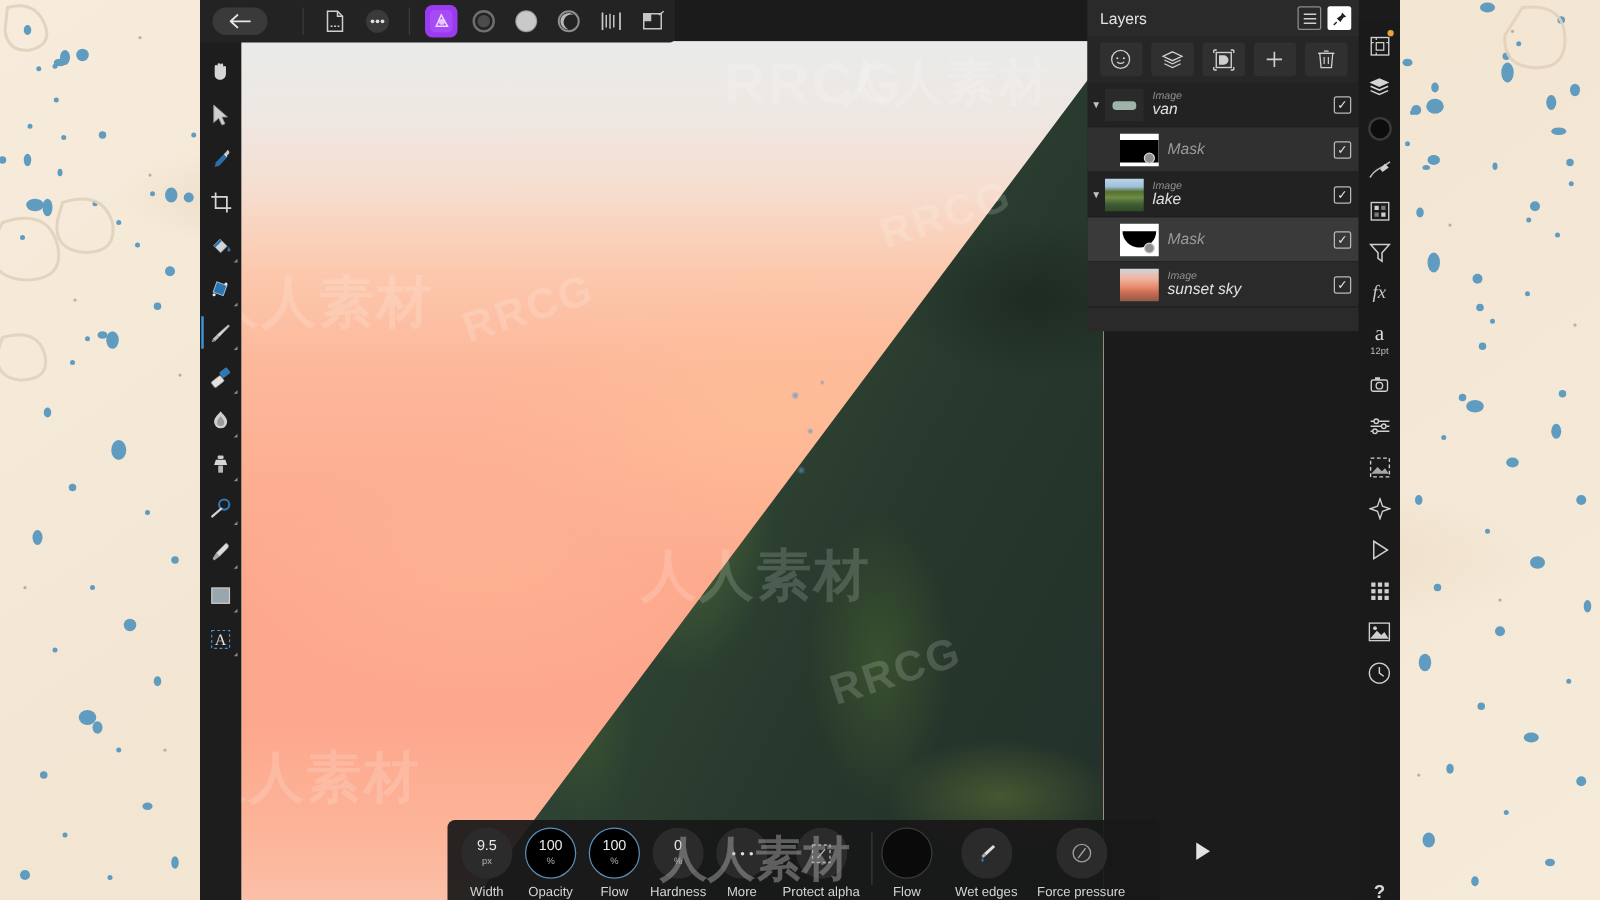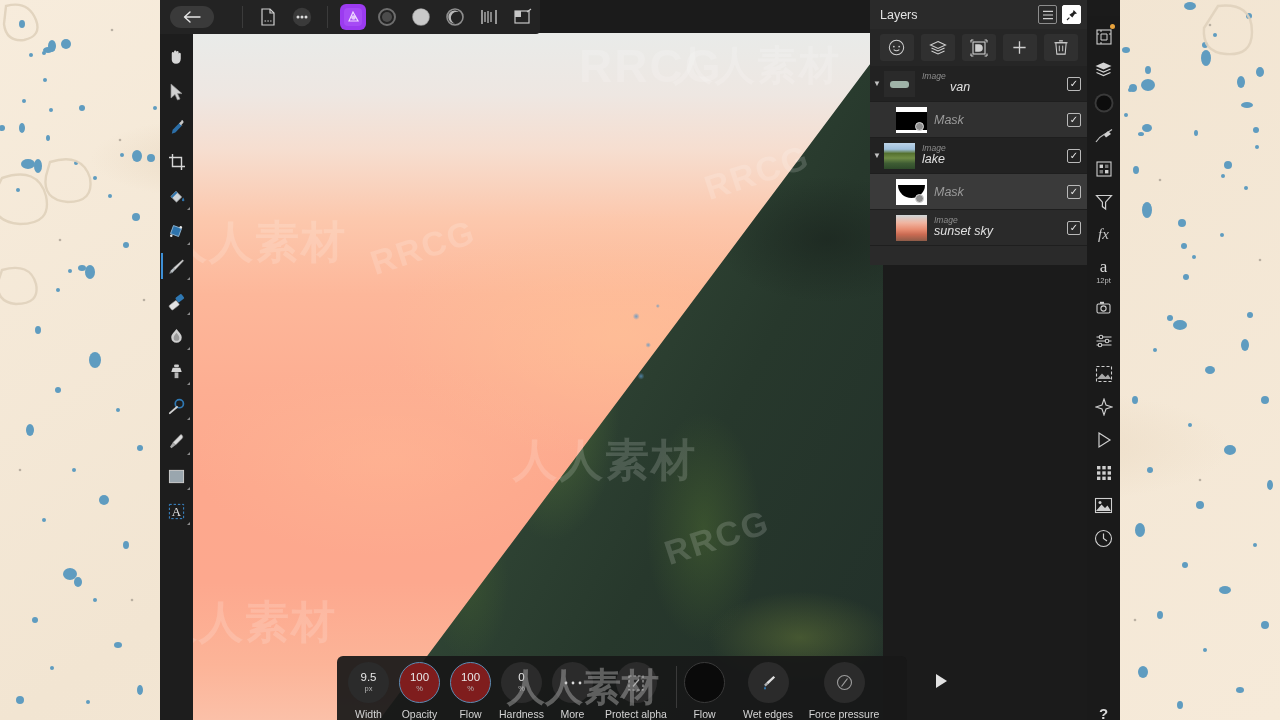--- a/index.html
+++ b/index.html
@@ -231,35 +231,35 @@
     position:absolute; right:4px; top:4px; width:5px; height:5px;
     border-radius:50%; background:#e8a33d;
   }
   #help {
     position:absolute; bottom:14px; left:50%; transform:translateX(-50%);
     color:#d8d8d8; font-size:15px; font-weight:700;
   }
 
   
   #brushbar {
-    position:absolute; left: 177px; bottom: 0;
+    position:absolute; left: 198px; bottom: 0;
     width: 570px; height: 64px;
     background: rgba(24,24,24,.93);
     border-top-left-radius:6px; border-top-right-radius:6px;
     display:flex; align-items:flex-start; padding: 6px 6px 0 6px;
     z-index:35;
   }
   .ctl { width: 51px; display:flex; flex-direction:column; align-items:center; }
   .ctl .knob {
     width: 41px; height: 41px; border-radius:50%;
     background:#2b2b2b; border:1.5px solid transparent;
     display:flex; flex-direction:column; align-items:center; justify-content:center;
     color:#e8e8e8;
   }
-  .ctl .knob.ring { border-color:#5b8db5; background:#7f1d1d; }
+  .ctl .knob.ring { border-color:#5b8db5; background:#000000; }
   .knob .v { font-size:11.5px; line-height:1; }
   .knob .u { font-size:7.5px; color:#b5b5b5; margin-top:1px; }
   .ctl .lbl { font-size:10.5px; color:#d4d4d4; margin-top:5px; white-space:nowrap; }
   .ctl.wide { width: 76px; }
   .knob.color { background:#0a0a0a; border:1px solid #3a3a3a; }
   .knob.flat { background:#2b2b2b; }
   #bb-sep { width:1px; align-self:stretch; background:#3a3a3a; margin: 4px 2px 12px 2px; }
   #bb-play {
     position:absolute; right: -40px; top: 18px;
     width:0; height:0; border-left:11px solid #e2e2e2;
@@ -632,21 +632,21 @@
         </div>
       </div>
 
       <div id="layers-list">
 
         <div class="layer-row grp">
           <span class="disc">▼</span>
           <span class="thumb th-van"></span>
           <span class="lnames">
             <span class="lkind" style="display:block;">Image</span>
-            <span class="lname" style="display:block;margin-left:28px;">van</span>
+            <span class="lname" style="display:block;">van</span>
           </span>
           <span class="chk">✓</span>
         </div>
 
         <div class="layer-row mask">
           <span class="disc"></span>
           <span class="thumb th-mask1">
               <i class="th-dot"></i>
             </span>
           <span class="lnames">

